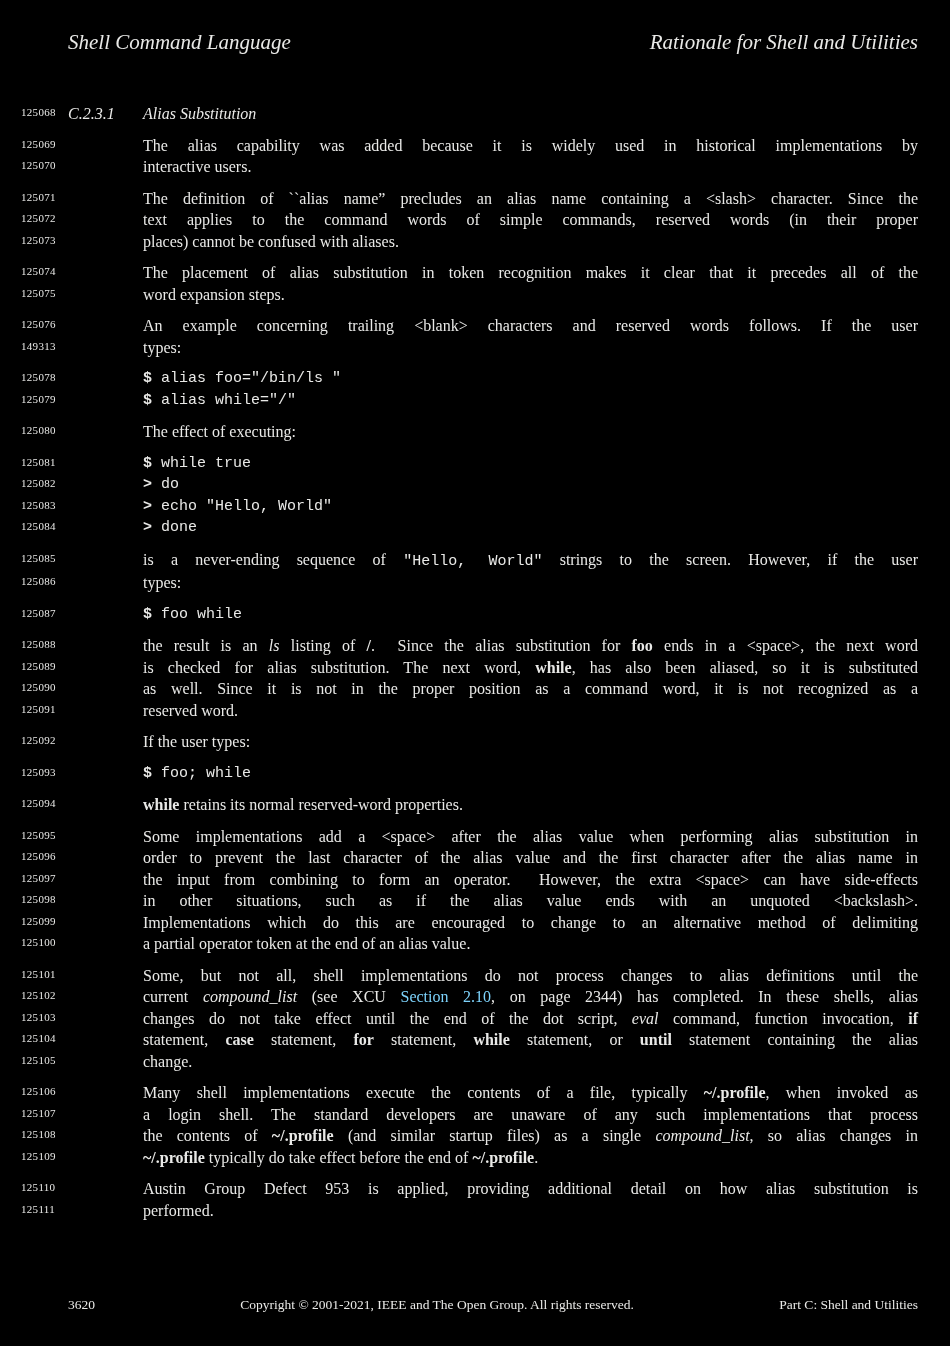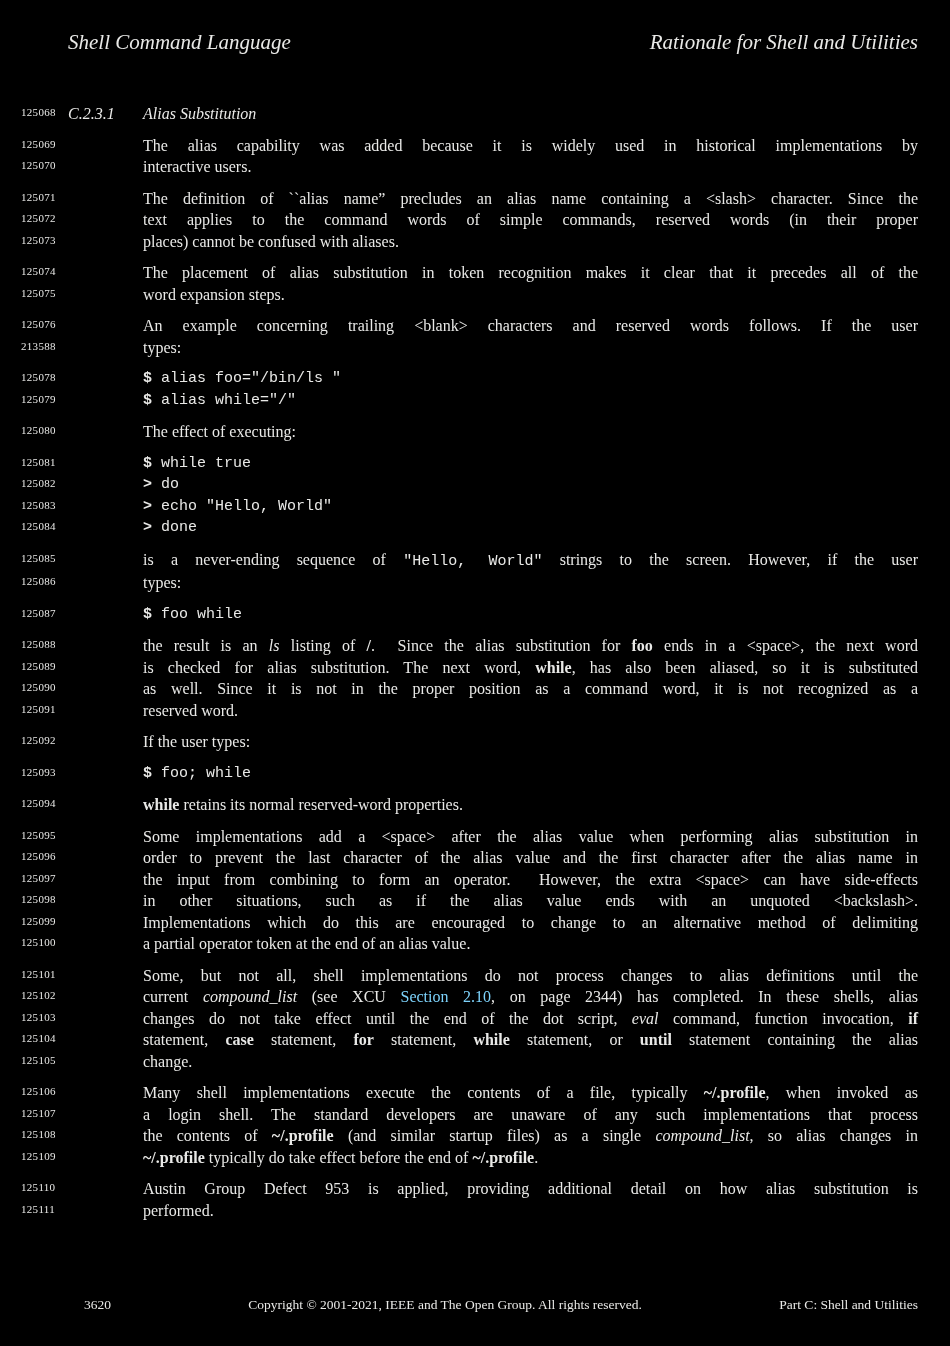--- a/index.html
+++ b/index.html
@@ -21,21 +21,20 @@
     font-style: italic;
     font-size: 21px;
   }
   
   .ftr {
     position: absolute;
     top: 1297px; left: 68px; right: 32px;
     display: flex;
     align-items: baseline;
     font-size: 13.5px;
-    margin-left: 16px;
   }
   .ftr .fc { flex: 1; text-align: center; }
   .ftr .fr { text-align: right; }
 
   
   #doc-body { position: absolute; top: 103px; left: 0; right: 0; }
   .row {
     position: relative;
     padding-left: 143px;
     padding-right: 32px;
@@ -113,21 +112,21 @@
             <span class="lineno">125075</span>
             <div class="line"><span>word expansion steps.</span></div>
           </div>
         </div>
         <div class="block para">
           <div class="row">
             <span class="lineno">125076</span>
             <div class="line just"><span>An example concerning trailing &lt;blank&gt; characters and reserved words follows. If the user</span></div>
           </div>
           <div class="row">
-            <span class="lineno">213588</span>
+            <span class="lineno">149313</span>
             <div class="line"><span>types:</span></div>
           </div>
         </div>
         <div class="block code">
           <div class="row">
             <span class="lineno">125078</span>
             <div class="line code"><span class="mono bold">$</span><span class="mono"> alias foo="/bin/ls "</span></div>
           </div>
           <div class="row">
             <span class="lineno">125079</span>

